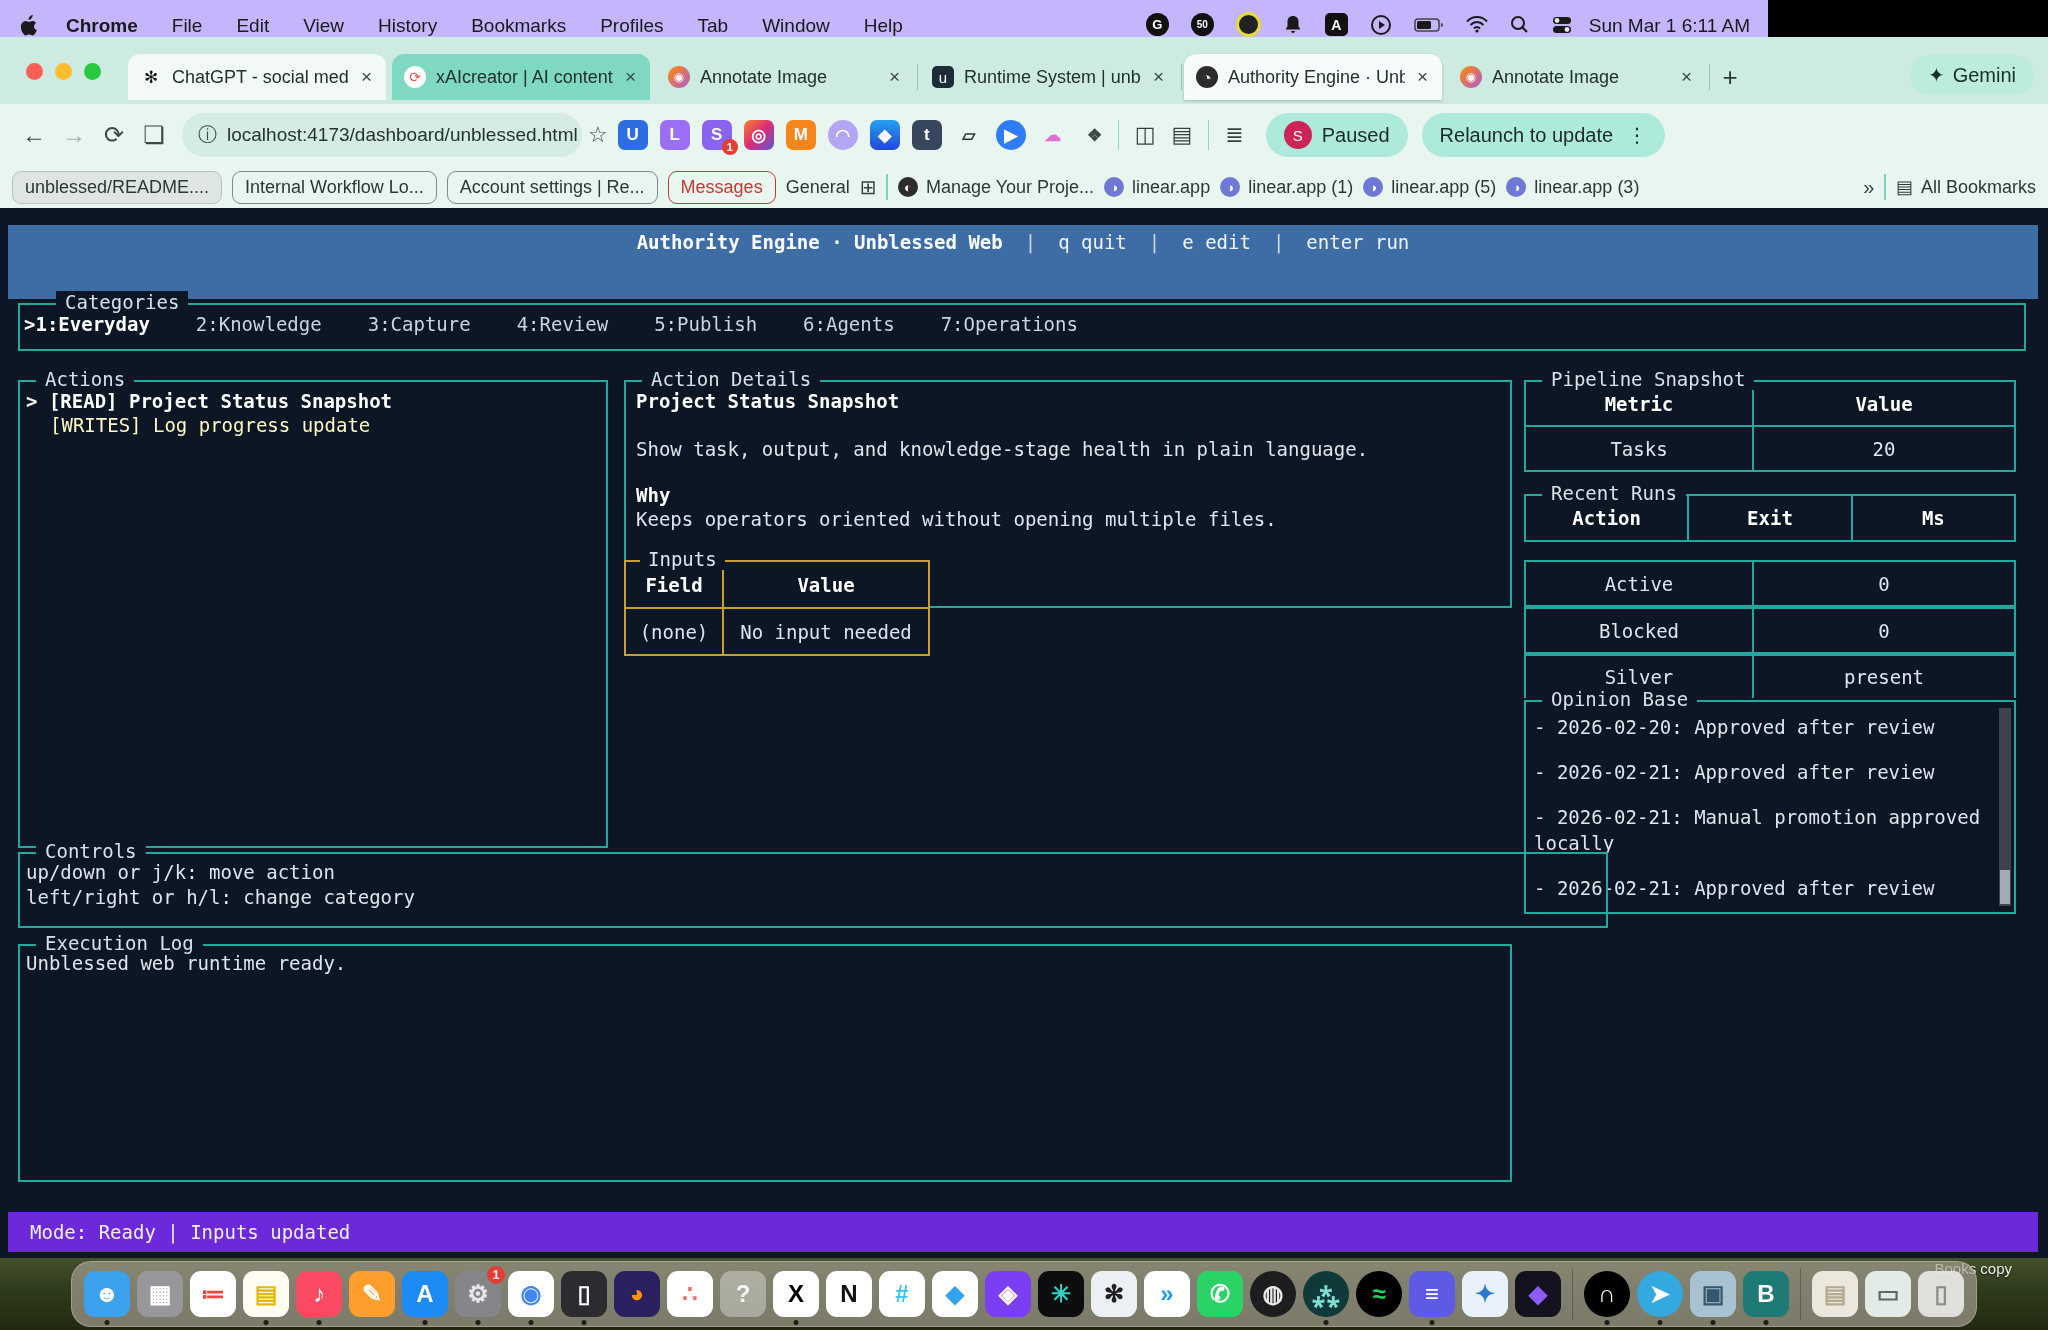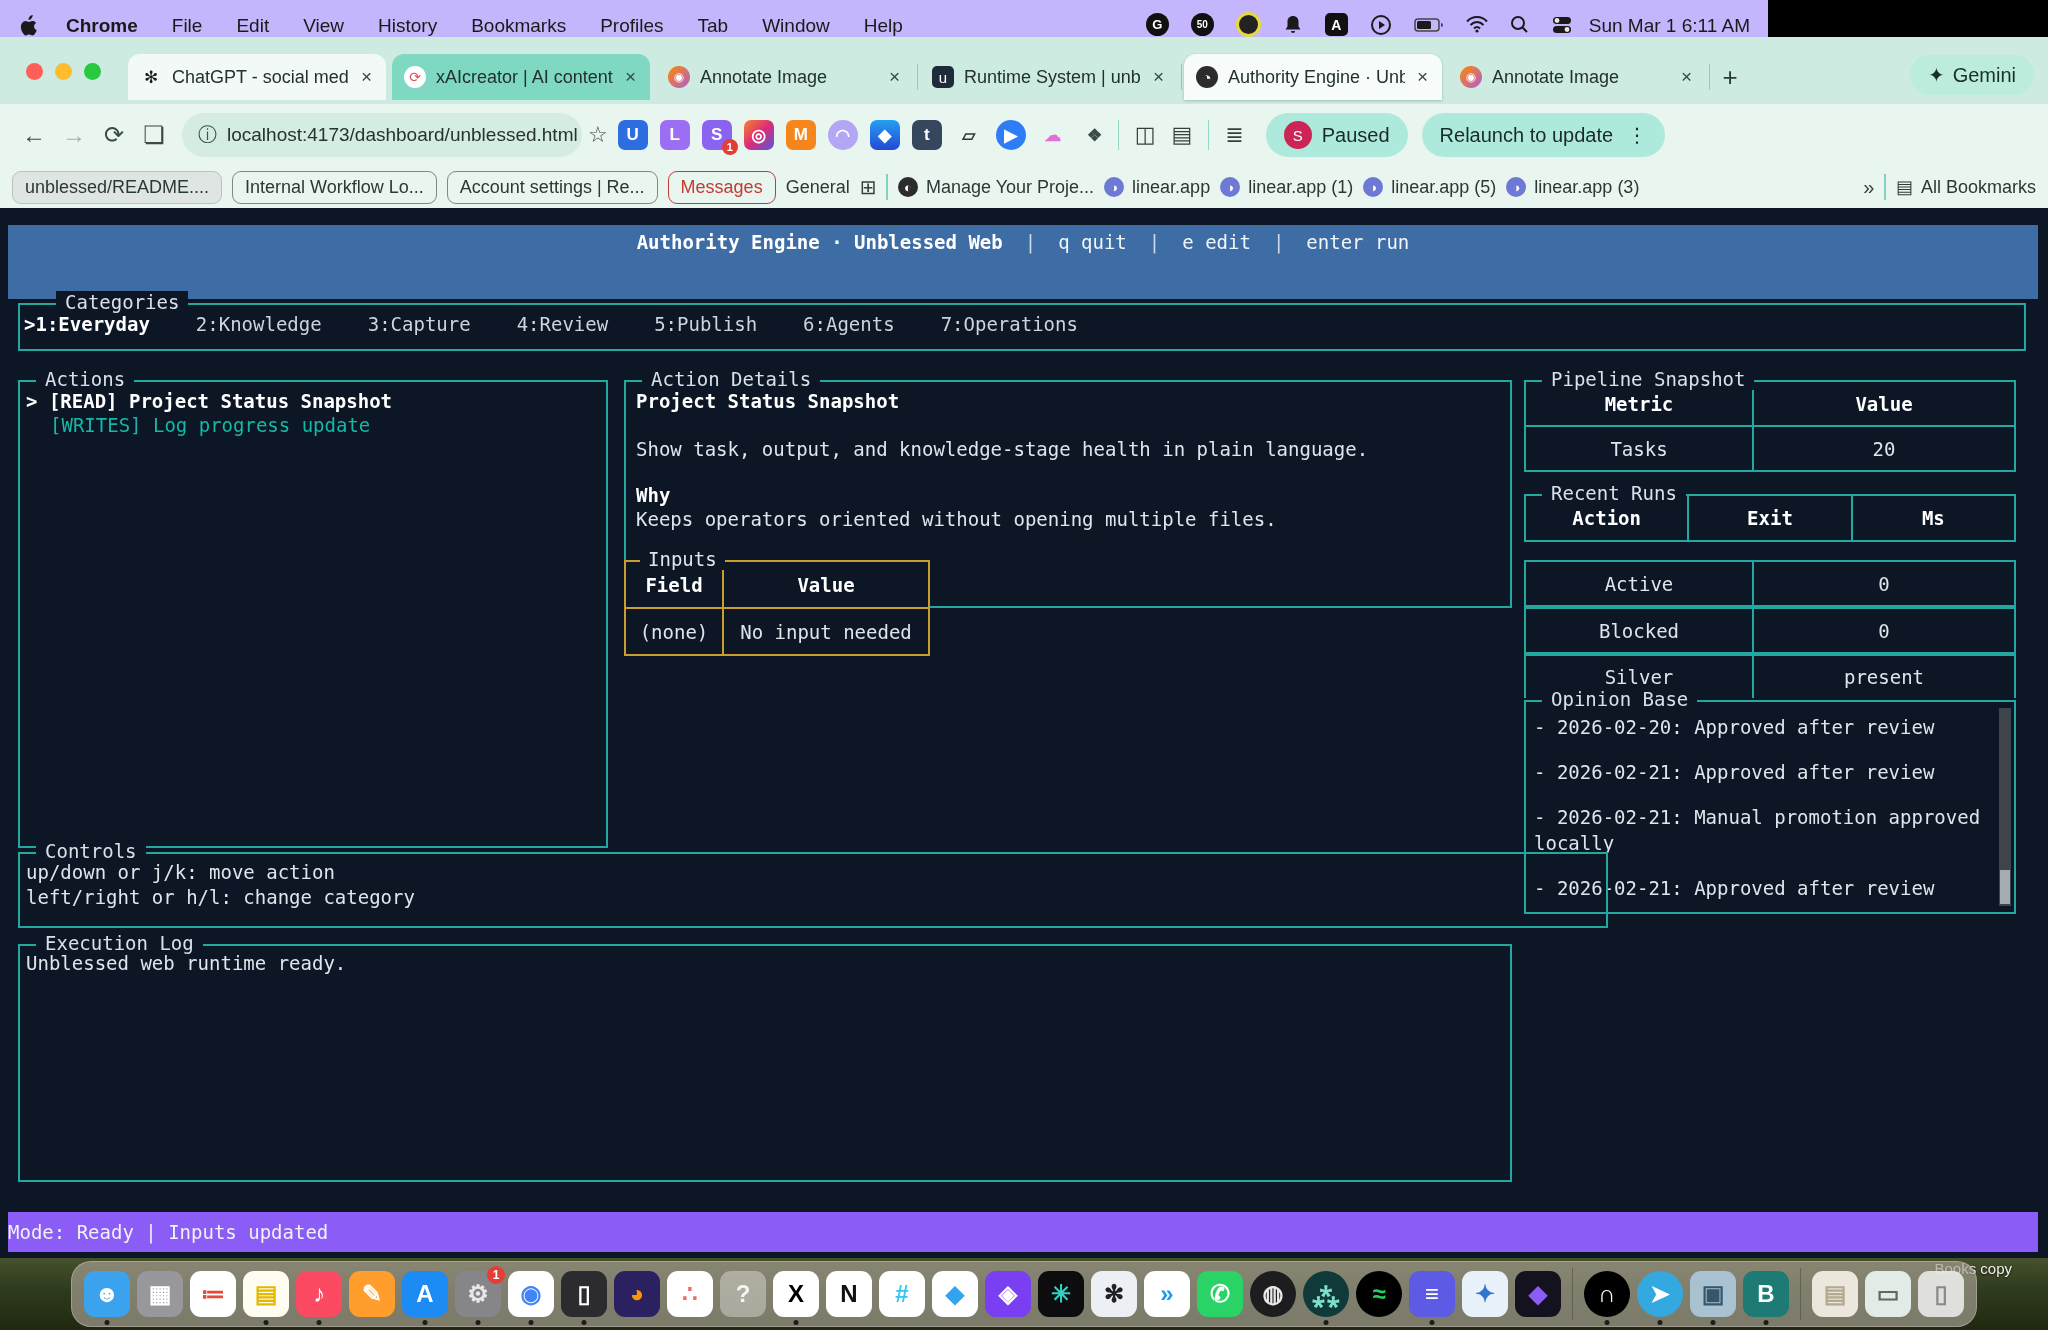--- a/index.html
+++ b/index.html
@@ -80,21 +80,21 @@
   .banner{position:absolute;left:8px;top:17px;width:2030px;height:74px;background:#3e6da6;
           display:flex;justify-content:center;gap:22px;padding-top:6px;box-sizing:border-box;color:#f2f5f9;}
   .banner .bt{font-weight:bold;color:#fff;}
   .banner .bp{color:#cdd9e8;}
   .tbox{position:absolute;border:2px solid #23a89f;box-sizing:border-box;}
   .tlabel{position:absolute;top:-14px;left:16px;background:#0c1624;padding:0 9px;color:#d9e0e8;white-space:nowrap;}
   .cat-items{display:flex;gap:46px;padding:8px 0 0 4px;}
   .cat-sel{font-weight:bold;color:#fff;}
   .cat-it{color:#ccd4dd;}
   .act-sel{font-weight:bold;color:#fff;padding:8px 0 0 6px;white-space:pre;}
-  .act-other{color:#14b8a6;padding:2px 0 0 30px;white-space:pre;}
+  .act-other{color:#fef9c3;padding:2px 0 0 30px;white-space:pre;}
   .det-pad{padding:8px 10px;}
   .det-title{font-weight:bold;color:#fff;}
   .det-desc{margin-top:26px;}
   .det-why{margin-top:24px;font-weight:bold;color:#fff;}
   .det-whytxt{margin-top:2px;}
   .ybox{position:absolute;border:2px solid #c79f2e;box-sizing:border-box;background:#0c1624;}
   .ylabel{position:absolute;top:-14px;left:14px;background:#0c1624;padding:0 8px;color:#dfe5ec;}
   .itable{display:flex;flex-direction:column;height:100%;}
   .irow{display:flex;flex:1;}
   .irow.hdr{border-bottom:2px solid #c79f2e;font-weight:bold;color:#fff;}
@@ -108,22 +108,22 @@
   .t3hdr{display:flex;height:100%;font-weight:bold;color:#fff;}
   .c3{flex:1;display:flex;align-items:center;justify-content:center;border-right:2px solid #23a89f;}
   .c3:last-child{border-right:none;}
   .srow{position:absolute;left:1524px;width:492px;height:47px;border:2px solid #23a89f;box-sizing:border-box;display:flex;}
   .op-list{padding:12px 26px 0 8px;}
   .op-item{margin-bottom:19px;line-height:26px;}
   .scrolltrack{position:absolute;right:3px;top:6px;bottom:6px;width:12px;background:#3f444c;}
   .scrollthumb{position:absolute;bottom:2px;left:1px;width:10px;height:34px;background:#a5abb2;}
   .ctl-lines{padding:6px 0 0 6px;line-height:25px;}
   .exec-line{padding:6px 0 0 6px;}
-  .modebar{position:absolute;left:8px;top:1004px;width:2030px;height:40px;background:#8b5cf6;color:#eef2f7;
-           display:flex;align-items:center;padding-left:0;box-sizing:border-box;}
+  .modebar{position:absolute;left:8px;top:1004px;width:2030px;height:40px;background:#6d28d9;color:#eef2f7;
+           display:flex;align-items:center;padding-left:22px;box-sizing:border-box;}
 
   
   .desktop{position:absolute;left:0;top:1258px;width:2048px;height:72px;
            background:linear-gradient(180deg,#46512c 0%,#2e3a1e 45%,#20290f 100%);}
   .bookscopy{position:absolute;right:36px;top:2px;color:#f0efe9;font-size:15px;text-shadow:0 1px 2px rgba(0,0,0,.8);}
   .dock{position:absolute;left:50%;transform:translateX(-50%);bottom:3px;height:64px;border-radius:20px;
         background:rgba(168,160,148,.68);border:1px solid rgba(255,255,255,.25);display:flex;align-items:center;
         padding:0 12px;gap:7px;}
   .dock-icon{width:46px;height:46px;border-radius:11px;display:flex;align-items:center;justify-content:center;
              font-size:24px;position:relative;flex:none;}

